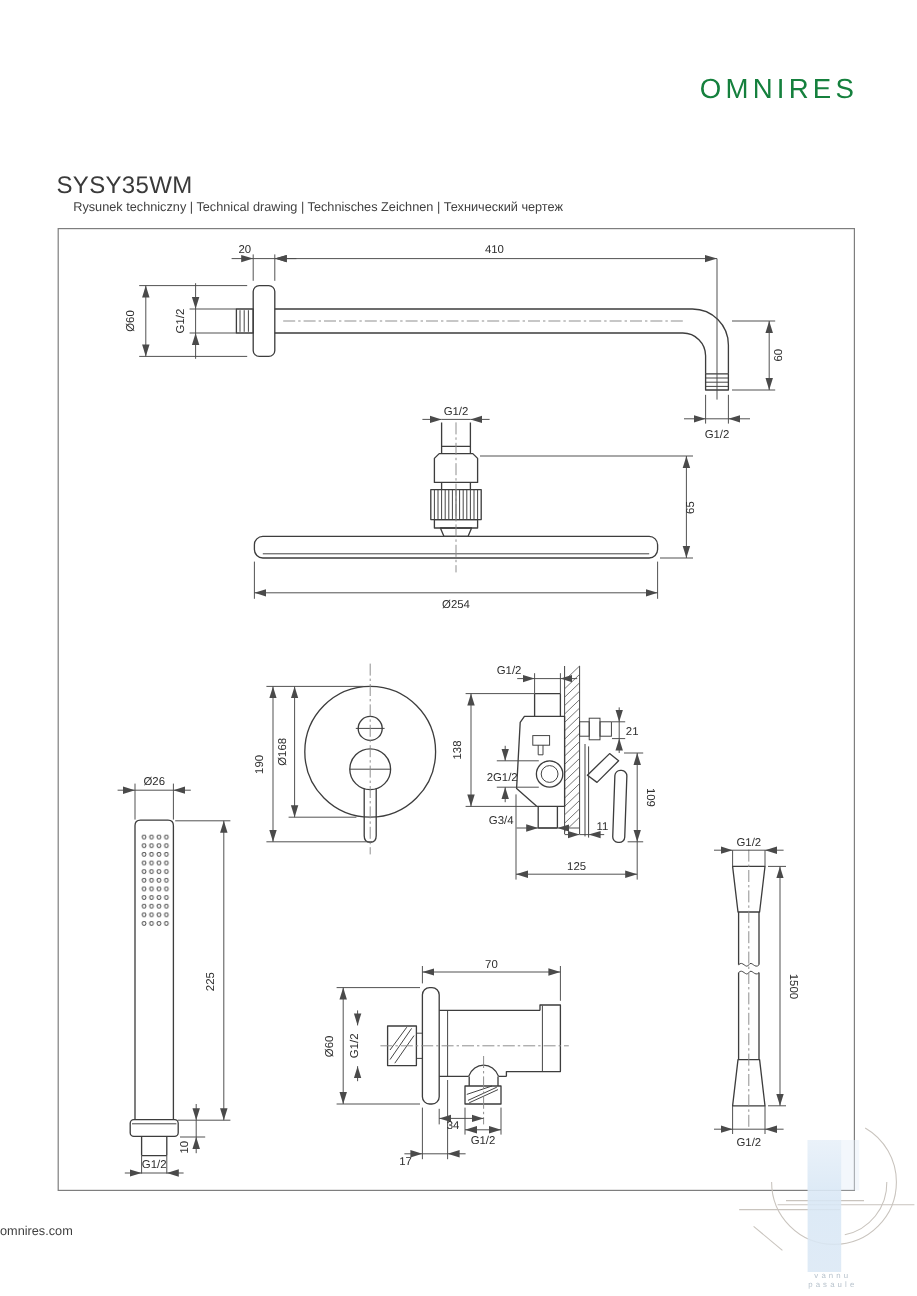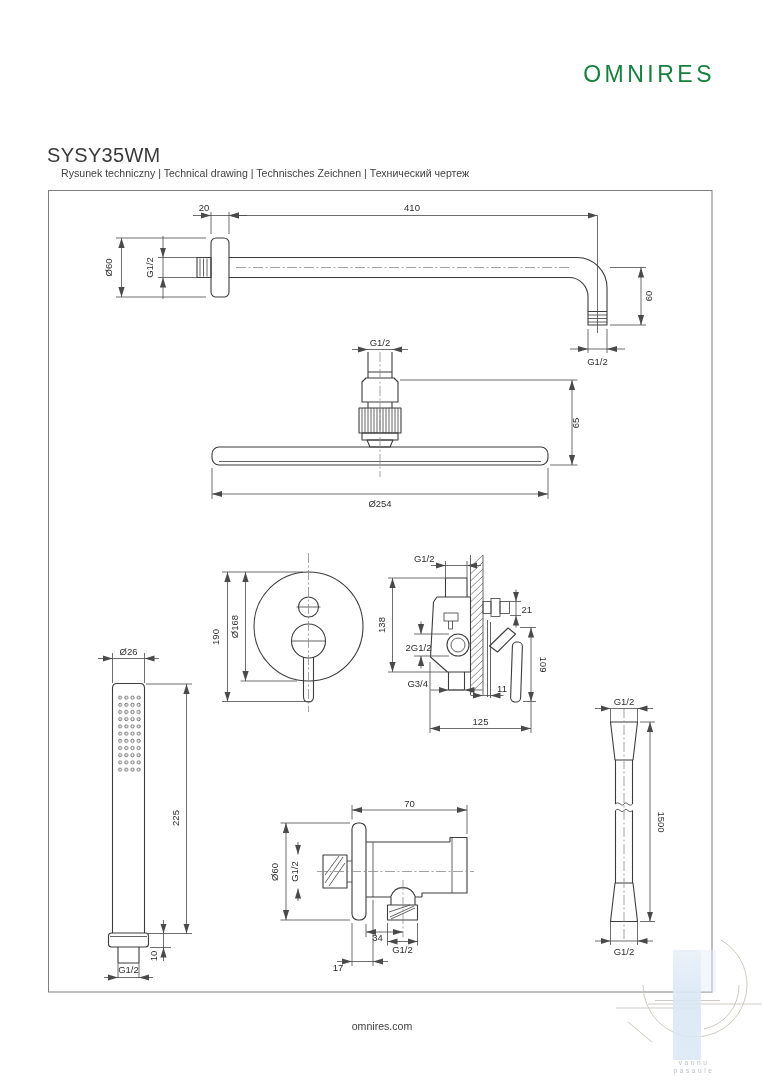--- a/index.html
+++ b/index.html
@@ -3,21 +3,21 @@
 <meta charset="utf-8">
 <style>
   html,body{margin:0;padding:0;background:#ffffff;}
   .page{position:relative;width:764px;height:1080px;background:#ffffff;overflow:hidden;
         font-family:"Liberation Sans",sans-serif;}
   .logo{position:absolute;top:36px;right:49px;font-size:23px;font-weight:500;
         letter-spacing:3.5px;color:#15803d;margin-top:25px;}
   .code{position:absolute;top:144px;left:47px;font-size:20px;font-weight:400;
         letter-spacing:0.3px;color:#3a3a3a;}
   .subtitle{position:absolute;top:167px;left:47px;font-size:10.6px;color:#3f3f3f;padding-left:14px;}
-  .footer{position:absolute;top:1020px;left:0;right:0;text-align:center;
+  .footer{position:absolute;top:1020px;left:0;right:0;text-align:left;
           font-size:10.6px;color:#3f3f3f;}
   svg{position:absolute;left:0;top:0;}
   .frame{stroke:#7e7e7e;stroke-width:1;fill:none;}
   .obj{stroke:#3d3d3d;stroke-width:1.1;fill:none;stroke-linejoin:round;}
   .obj2{stroke:#3d3d3d;stroke-width:0.8;fill:none;}
   .dim{stroke:#4a4a4a;stroke-width:0.8;fill:none;}
   .cl{stroke:#8a8a8a;stroke-width:0.8;fill:none;stroke-dasharray:10 2.5 2 2.5;}
   .hatch{stroke:#5a5a5a;stroke-width:0.7;fill:none;}
   .wm{stroke:#c9c4be;stroke-width:0.9;fill:none;}
   text.dt{font-family:"Liberation Sans",sans-serif;font-size:9.5px;fill:#2e2e2e;}

